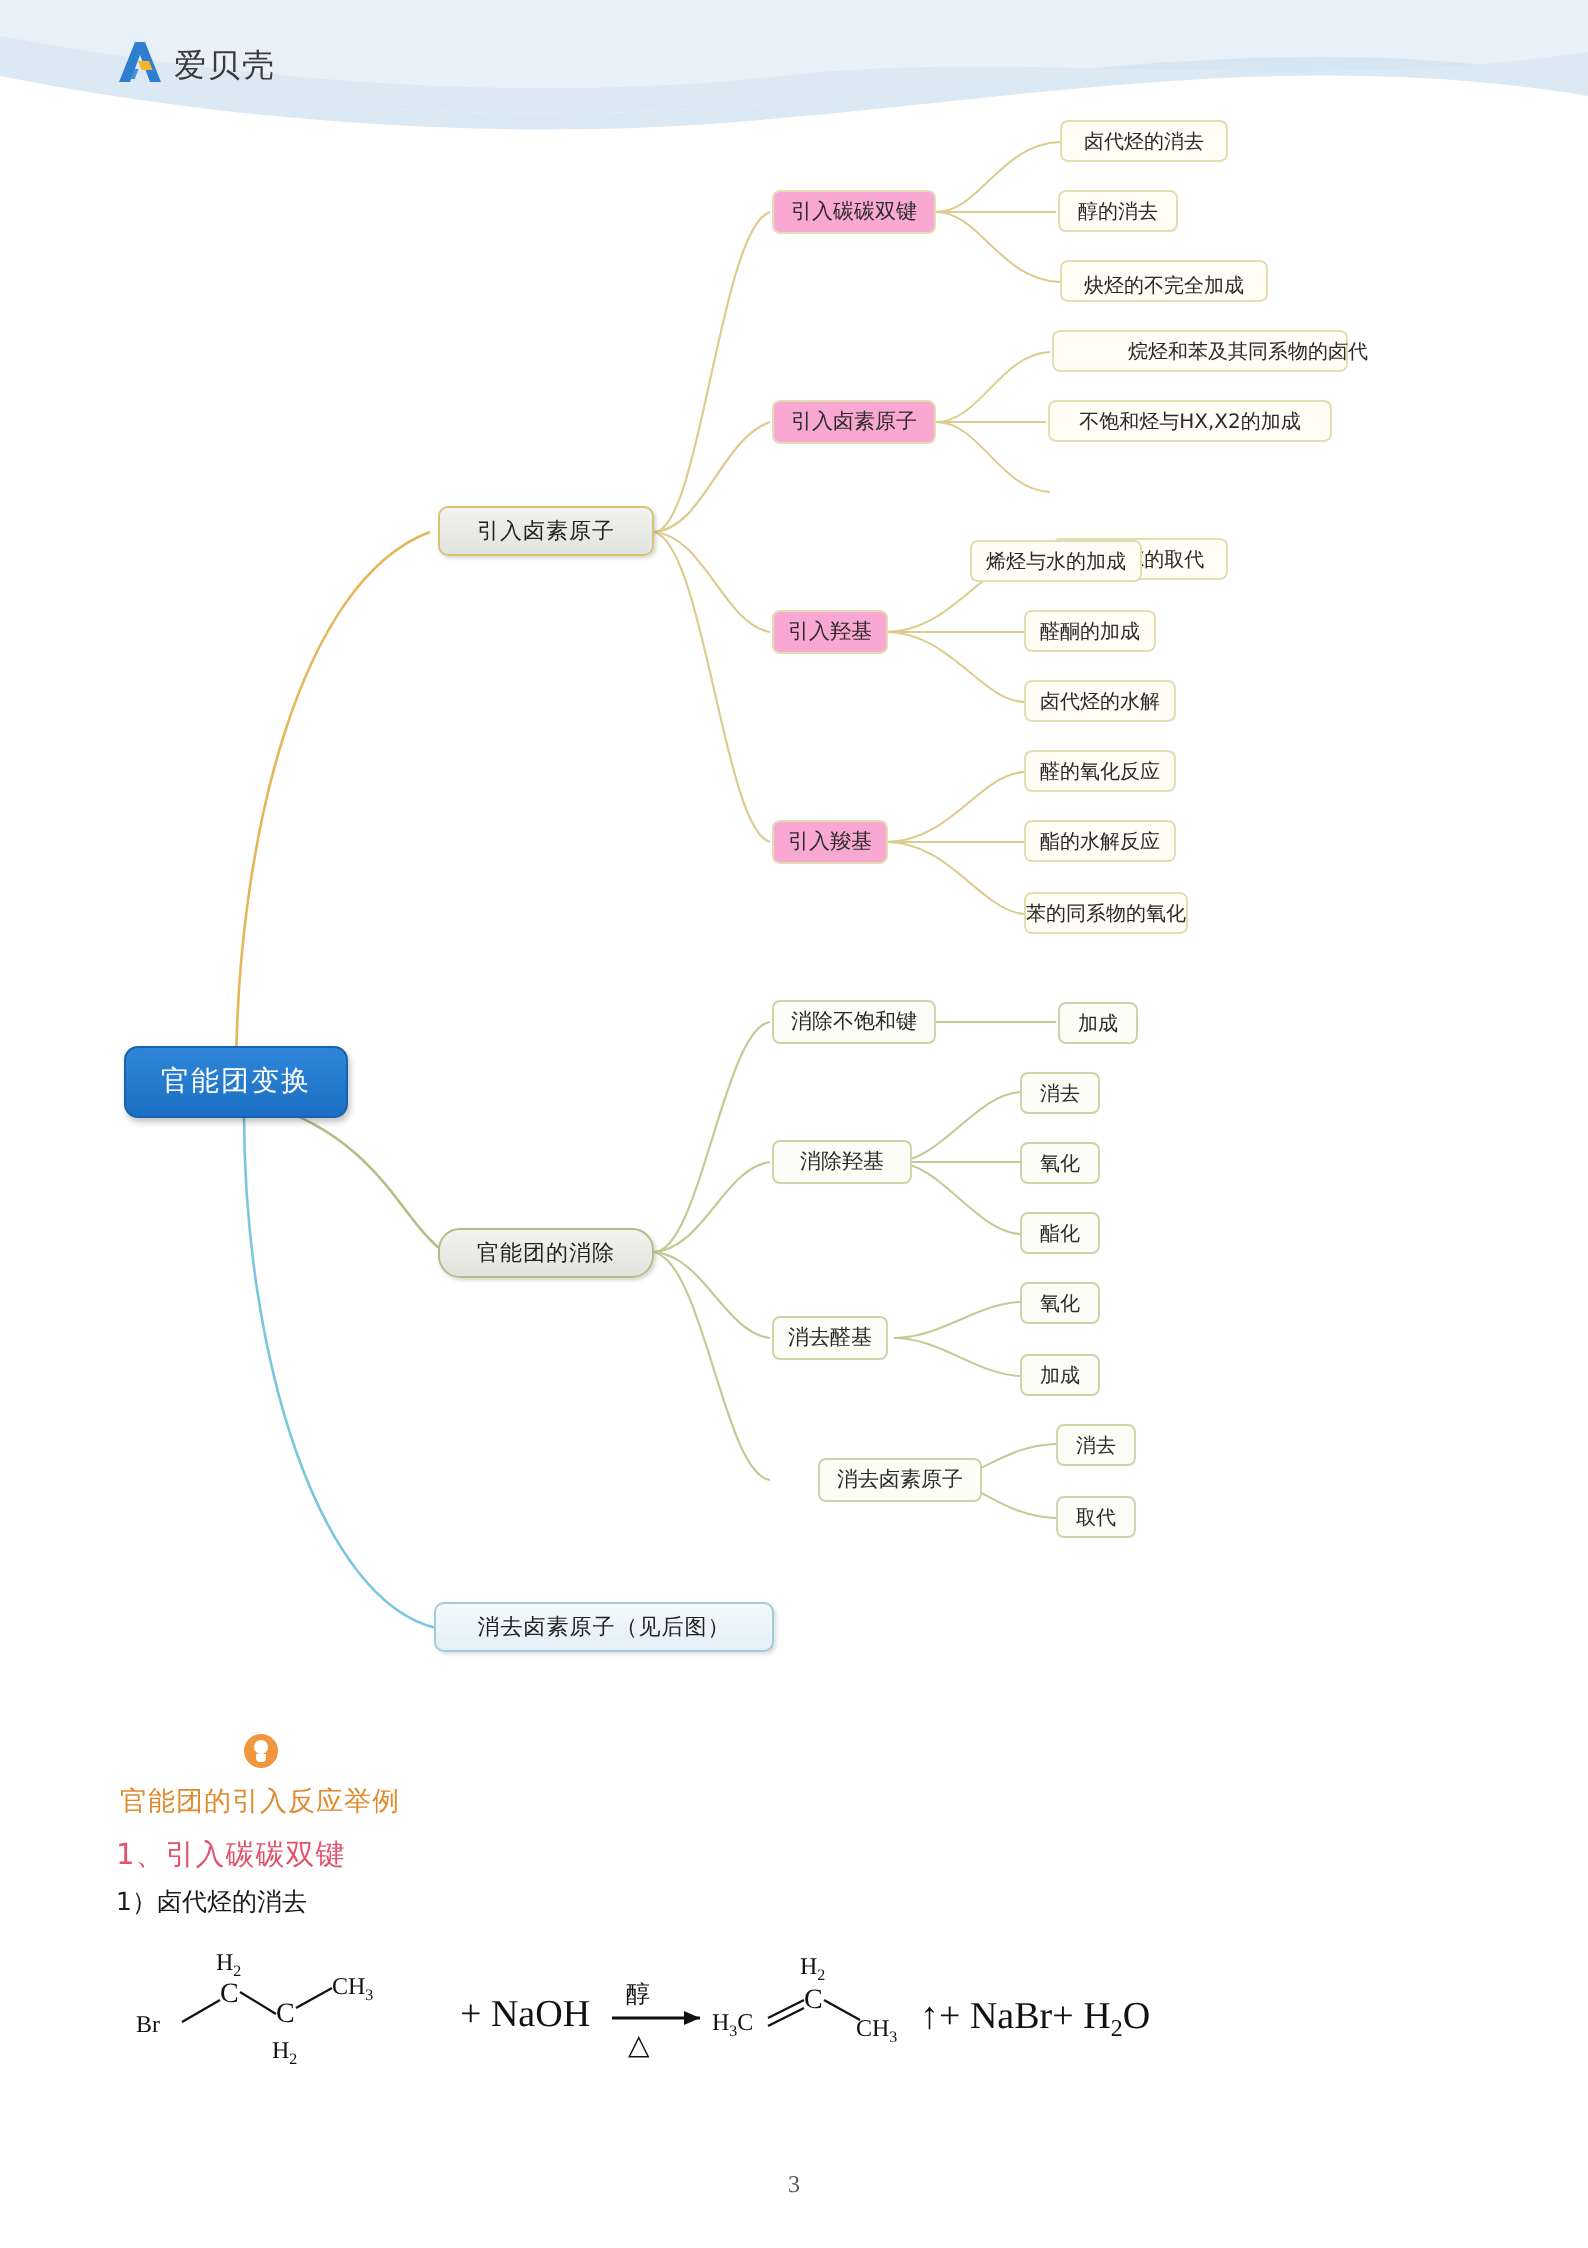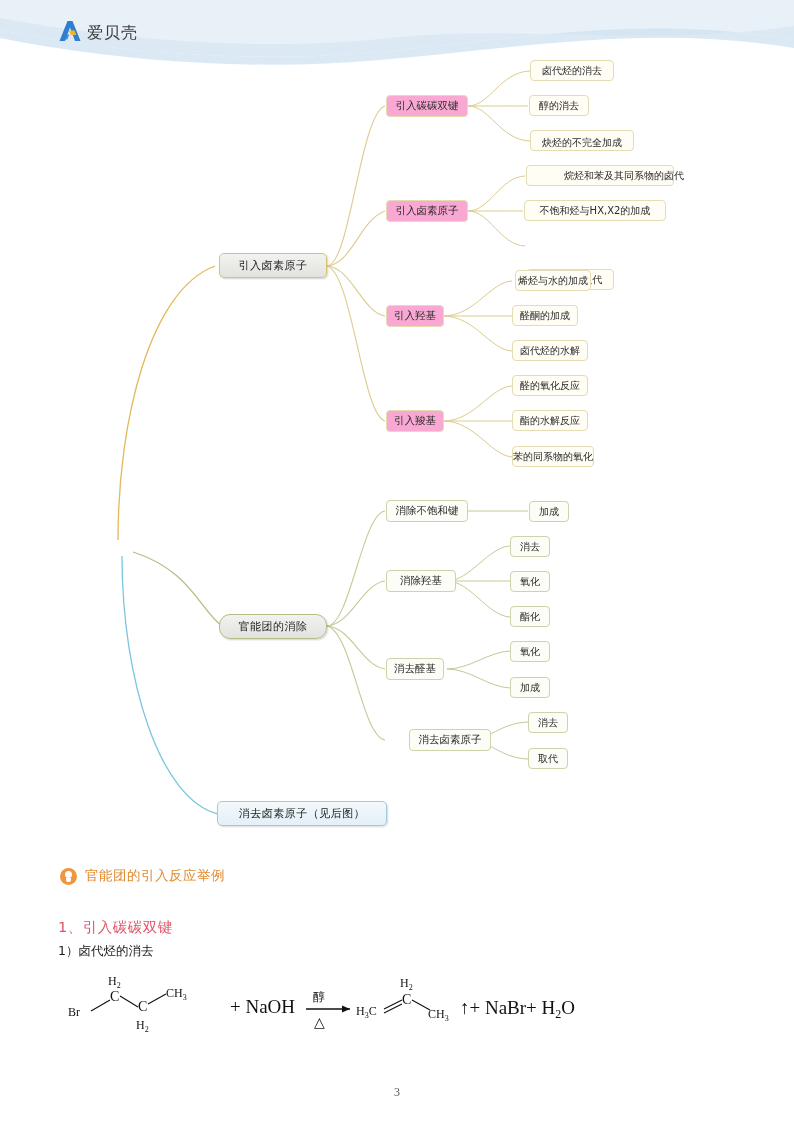--- a/index.html
+++ b/index.html
@@ -116,20 +116,21 @@
     position: absolute;
     left: 0; top: 855px;
     width: 794px;
   }
   #section-heading {
     position: absolute;
     left: 60px; top: 12px;
     display: flex;
     align-items: center;
     gap: 8px;
+    flex-direction: column;
   }
   .bulb-icon {
     width: 17px; height: 17px;
     border-radius: 50%;
     background: #f0963c;
     position: relative;
     flex: 0 0 auto;
   }
   .bulb-icon::before {
     content: "";
@@ -257,20 +258,23 @@
     <path d="M447,541 C475,541 492,541 510,541" stroke="#c3ca96" stroke-width="1" fill="none"></path>
     <path d="M447,541 C470,541 488,576 510,577" stroke="#c3ca96" stroke-width="1" fill="none"></path>
 
     <path d="M447,629 C470,629 488,612 510,611" stroke="#c3ca96" stroke-width="1" fill="none"></path>
     <path d="M447,629 C470,629 488,647 510,648" stroke="#c3ca96" stroke-width="1" fill="none"></path>
 
     <path d="M468,700 C490,700 500,683 528,682" stroke="#c3ca96" stroke-width="1" fill="none"></path>
     <path d="M468,700 C490,700 500,718 528,719" stroke="#c3ca96" stroke-width="1" fill="none"></path>
   </svg>
 
+  <div class="node node-root" style="left:62px; top:483px; width:112px; height:36px;">
+    <span>官能团变换</span>
+  </div>
 
   <div class="node node-l1 accent-gold" style="left:219px; top:213px; width:108px; height:25px;">
     <span>引入卤素原子</span>
   </div>
 
   <div class="node node-l1 accent-olive" style="left:219px; top:574px; width:108px; height:25px;border-radius:11px;">
     <span>官能团的消除</span>
   </div>
 
   <div class="node node-l1-blue" style="left:217px; top:761px; width:170px; height:25px;">
@@ -303,21 +307,21 @@
   <div class="node node-l3" style="left:526px; top:125px; width:148px; height:21px;padding-left:48px;">
     <span>烷烃和苯及其同系物的卤代</span>
   </div>
   <div class="node node-l3" style="left:524px; top:160px; width:142px; height:21px;">
     <span>不饱和烃与HX,X2的加成</span>
   </div>
   <div class="node node-l3" style="left:526px; top:195px; width:88px; height:21px;margin-top:34px;">
     <span>醇与HX的取代</span>
   </div>
 
-  <div class="node node-l3" style="left:515px; top:230px; width:76px; height:21px;">
+  <div class="node node-l3" style="left:485px; top:230px; width:86px; height:21px;">
     <span>烯烃与水的加成</span>
   </div>
   <div class="node node-l3" style="left:512px; top:265px; width:66px; height:21px;">
     <span>醛酮的加成</span>
   </div>
   <div class="node node-l3" style="left:512px; top:300px; width:76px; height:21px;">
     <span>卤代烃的水解</span>
   </div>
 
   <div class="node node-l3" style="left:512px; top:335px; width:76px; height:21px;">

